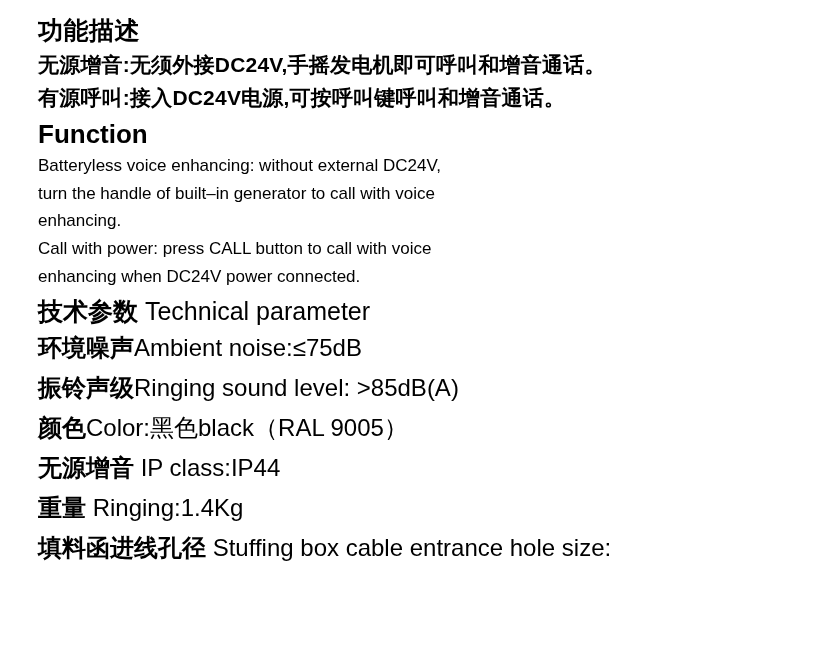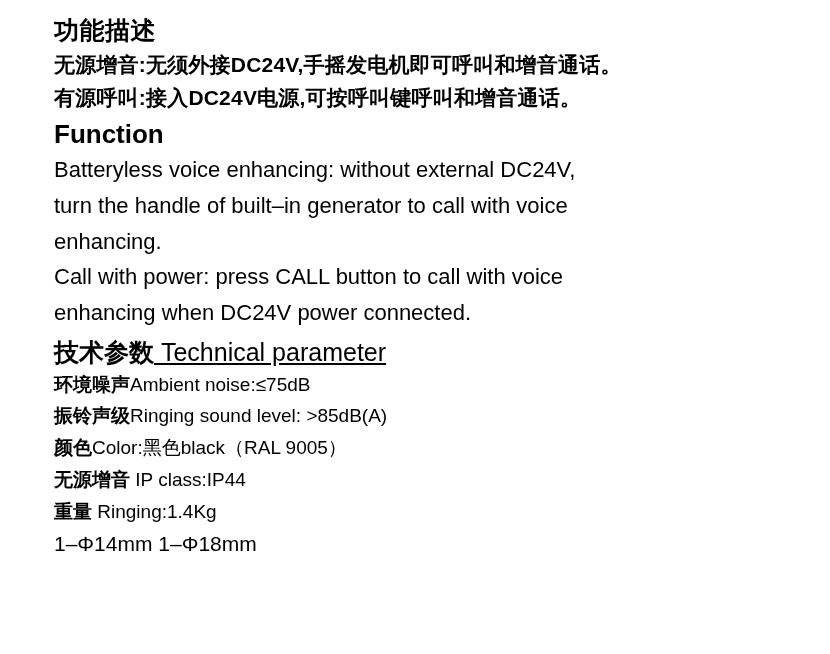--- a/index.html
+++ b/index.html
@@ -12,21 +12,21 @@
     background: #ffffff;
     font-family: "Liberation Sans", sans-serif;
     color: #000000;
     overflow: hidden;
   }
   .page {
     position: relative;
     width: 744px;
     height: 654px;
     box-sizing: border-box;
-    padding: 14px 28px 0 54px;
+    padding: 14px 28px 0 38px;
   }
   .heading {
     font-size: 25px;
     font-weight: bold;
     line-height: 1.32;
     margin: 0 0 2px 0;
     letter-spacing: 0.5px;
   }
   .heading-latin {
     font-size: 26px;
@@ -35,37 +35,36 @@
     margin: 4px 0 0 0;
   }
   .heading-mixed {
     font-size: 25px;
     font-weight: bold;
     line-height: 1.3;
     margin: 5px 0 0 0;
   }
   .heading-mixed .latin-part {
     font-weight: normal;
-    text-decoration: underline;
   }
   .line-cn {
     font-size: 21px;
     font-weight: bold;
     line-height: 1.55;
     margin: 0;
     letter-spacing: 0.2px;
   }
   .line-en {
-    font-size: 22px;
+    font-size: 17px;
     font-weight: normal;
     line-height: 1.63;
     margin: 0;
   }
   .spec-line {
-    font-size: 19px;
+    font-size: 24px;
     line-height: 1.67;
     margin: 0;
   }
   .spec-line .cn {
     font-weight: bold;
   }
   .spec-line .en {
     font-weight: normal;
   }
   .spec-indent {
@@ -105,16 +104,18 @@
   </p>
   <p class="spec-line">
     <span class="cn">颜色</span><span class="en">Color:黑色black（RAL 9005）</span>
   </p>
   <p class="spec-line">
     <span class="cn">无源增音 </span><span class="en">IP class:IP44</span>
   </p>
   <p class="spec-line">
     <span class="cn">重量 </span><span class="en">Ringing:1.4Kg</span>
   </p>
+  <p class="spec-line">
+    <span class="cn">填料函进线孔径 </span><span class="en">Stuffing box cable entrance hole size:</span>
+  </p>
 
-  <p class="spec-indent">1–Φ14mm    1–Φ18mm</p>
 
 </div>
 
 </body></html>

